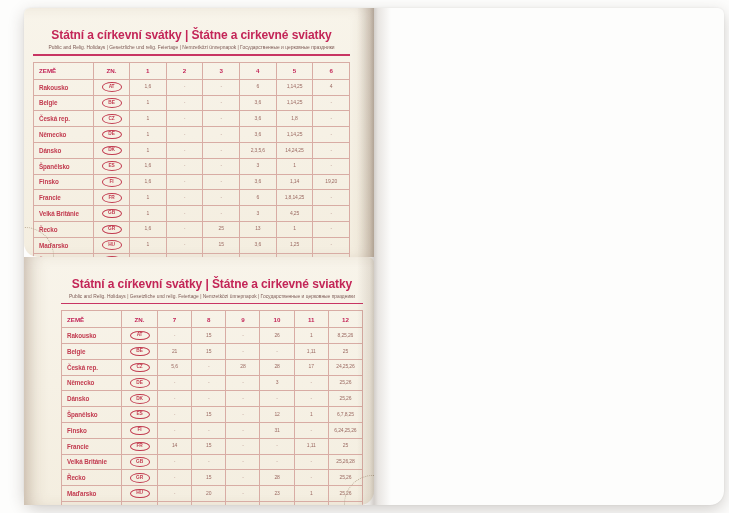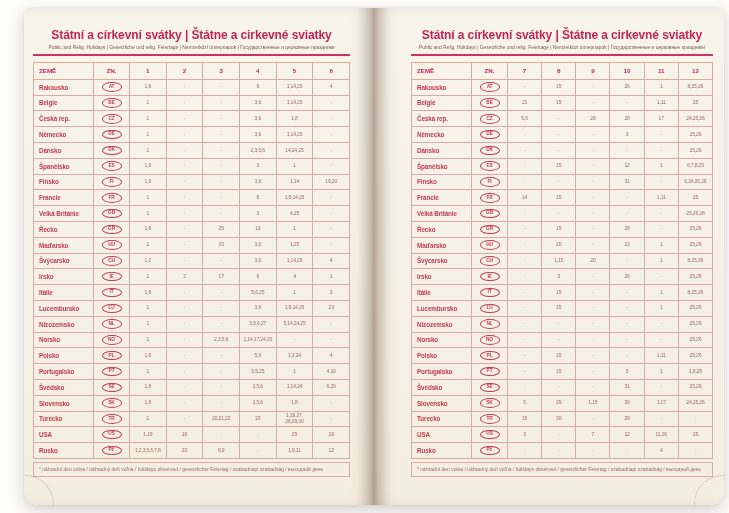--- a/index.html
+++ b/index.html
@@ -6,20 +6,21 @@
   body{
     width:729px;height:513px;position:relative;overflow:hidden;
     background:#fdfdfc;
     font-family:"Liberation Sans", sans-serif;
   }
   .book{
     position:absolute;left:24px;top:8px;width:700px;height:497px;
     display:flex;
     box-shadow:0 5px 16px rgba(60,45,35,.22), 0 0 2px rgba(0,0,0,.08);
     border-radius:6px 6px 14px 14px;
+    flex-direction:column;
   }
   .page{
     width:350px;height:100%;box-sizing:border-box;position:relative;overflow:hidden;
     background:linear-gradient(180deg,var(--page-hi),var(--page-lo));
   }
   .page.left{
     border-radius:6px 0 0 14px;
     padding:20px 24px 0 9px;
     box-shadow:inset -14px 0 20px -12px rgba(110,80,60,.45);
   }

